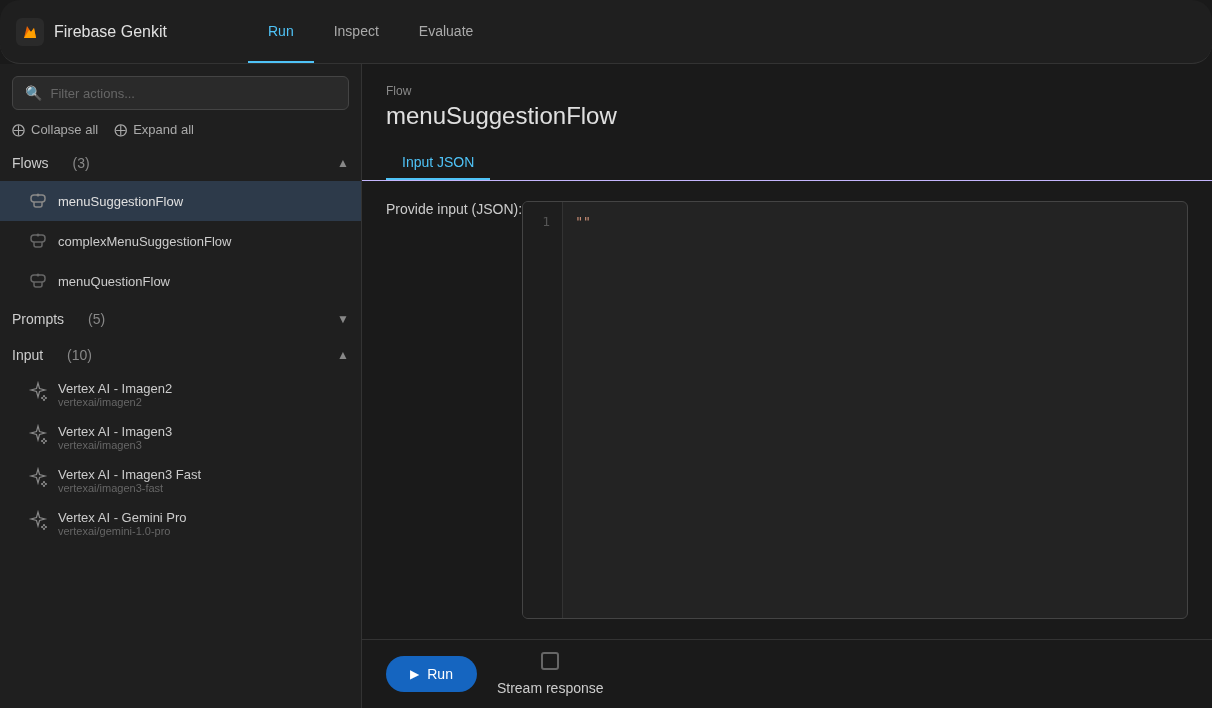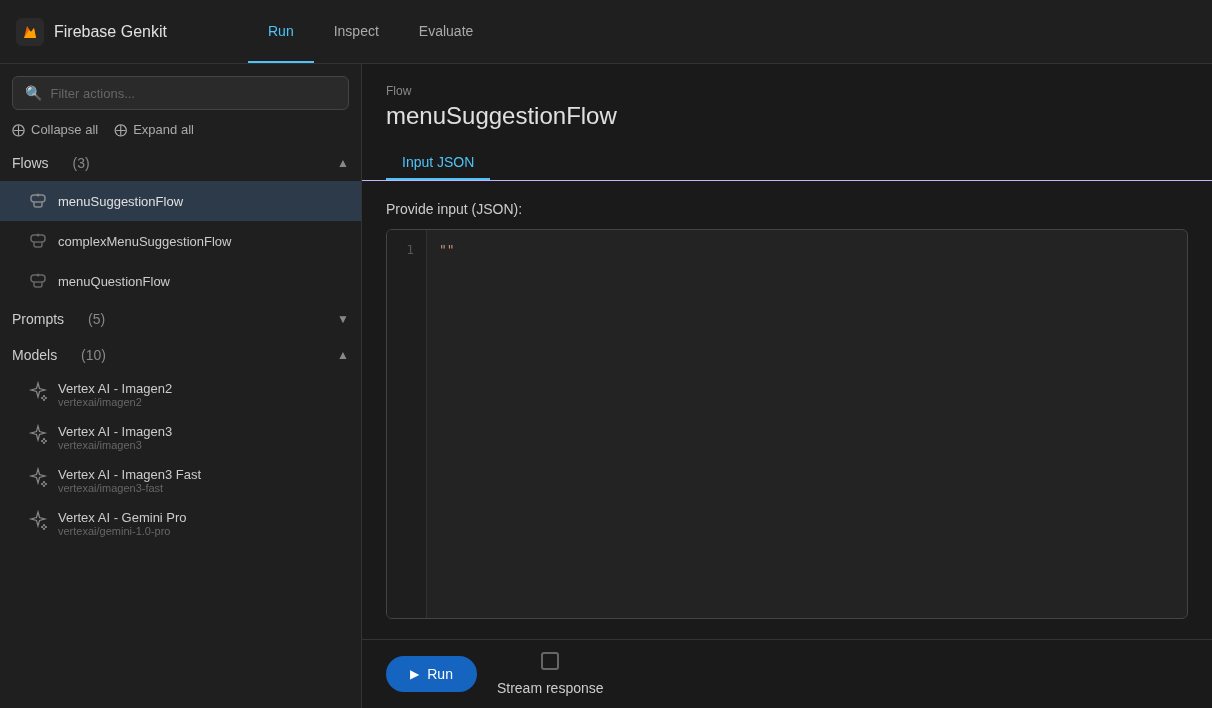--- a/index.html
+++ b/index.html
@@ -20,20 +20,21 @@
 
     
     .top-nav {
       display: flex;
       align-items: center;
       height: 64px;
       background-color: #1f1f1f;
       border-bottom: 1px solid #333;
       padding: 0 16px;
       gap: 32px;
+      border-radius: 20px;
     }
 
     .logo-area {
       display: flex;
       align-items: center;
       gap: 10px;
       min-width: 200px;
     }
 
     .logo-icon {
@@ -271,21 +272,21 @@
 
     .content-tab.active {
       color: #4fc3f7;
       border-bottom: 2px solid #4fc3f7;
     }
 
     .content-body {
       flex: 1;
       padding: 20px 24px;
       display: flex;
-      flex-direction: column;
+      flex-direction: row;
       overflow: hidden;
     }
 
     .input-label {
       font-size: 14px;
       color: #ccc;
       margin-bottom: 12px;
     }
 
     .json-editor {
@@ -460,21 +461,21 @@
       <div class="section-header">
         <div class="section-title-count">
           <span>Prompts</span>
           <span class="section-count">&nbsp;(<span>5</span>)</span>
         </div>
         <span class="chevron-icon">▼</span>
       </div>
 
       <div class="section-header">
         <div class="section-title-count">
-          <span>Models</span>
+          <span>Input</span>
           <span class="section-count">&nbsp;(<span>10</span>)</span>
         </div>
         <span class="chevron-icon">▲</span>
       </div>
 
       <div class="model-item">
         <svg class="spark-icon-svg" viewBox="0 0 20 20" fill="none">
           <path d="M10 2L11.5 7.5L17 9L11.5 10.5L10 16L8.5 10.5L3 9L8.5 7.5L10 2Z" stroke="#888" stroke-width="1.2" fill="none"></path>
           <path d="M16 14L16.8 16.2L19 17L16.8 17.8L16 20L15.2 17.8L13 17L15.2 16.2L16 14Z" stroke="#888" stroke-width="1" fill="none"></path>
         </svg>

